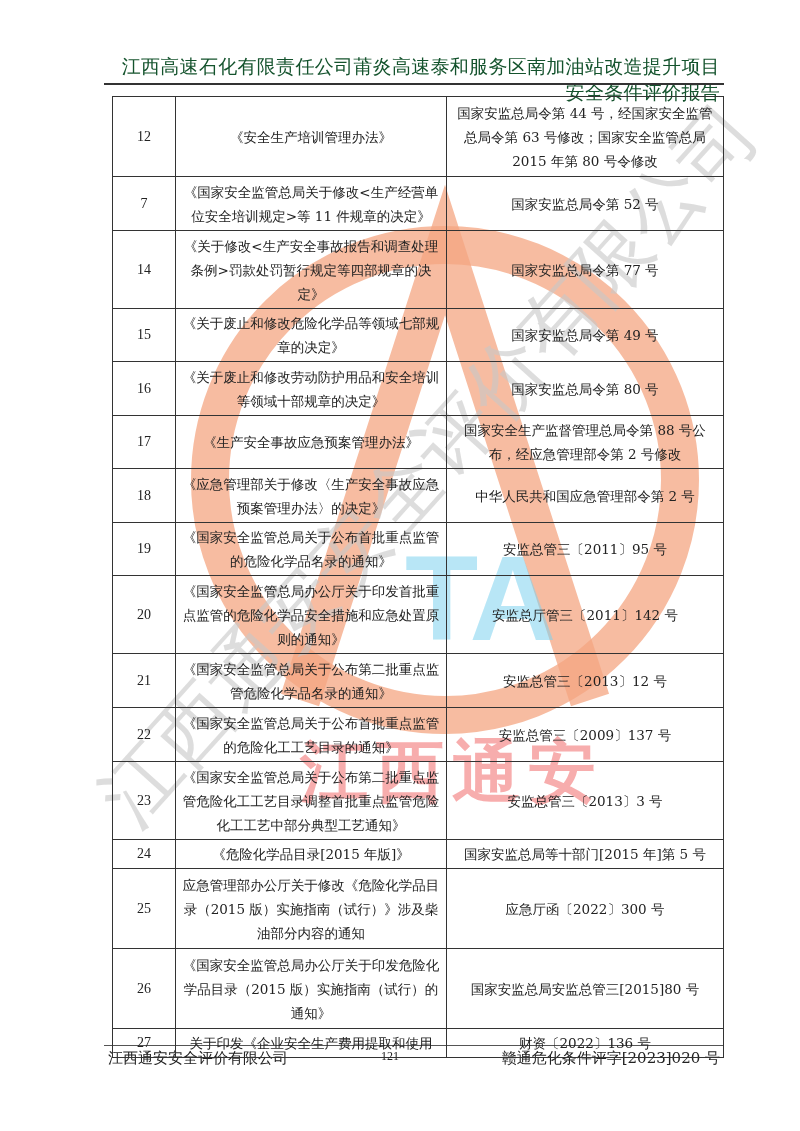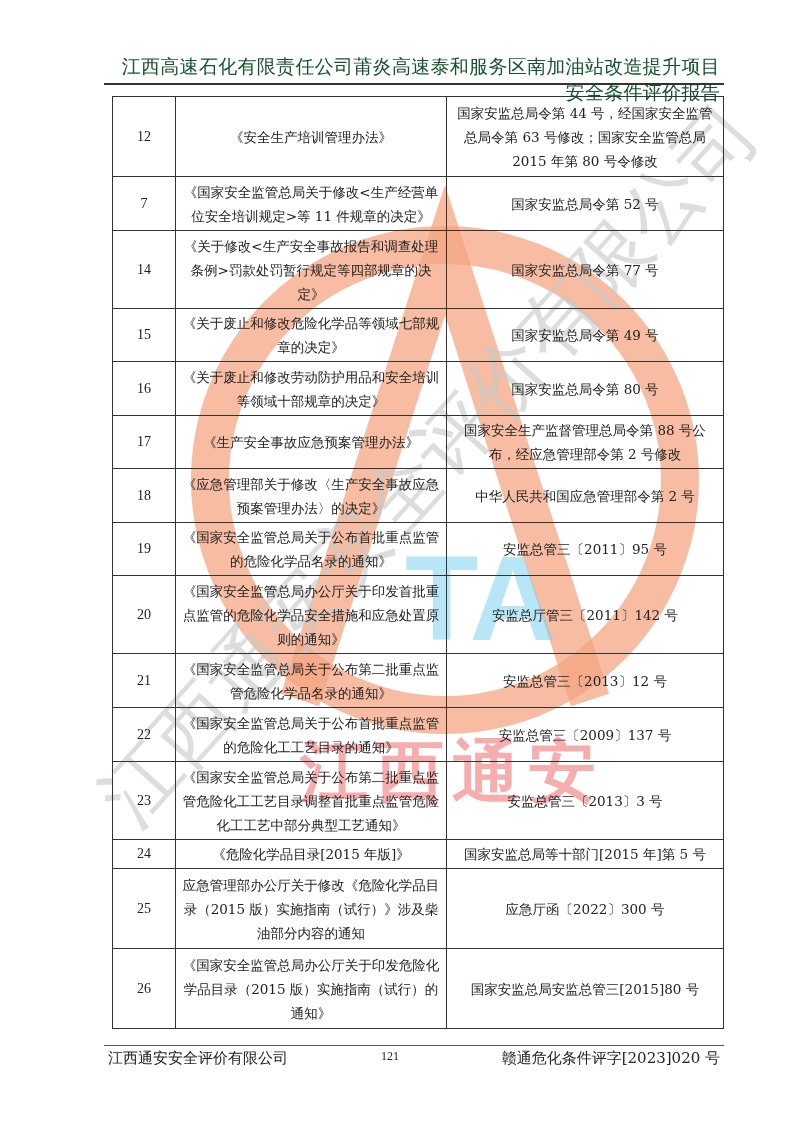--- a/index.html
+++ b/index.html
@@ -109,19 +109,24 @@
     <tr style="height:80px">
       <td class="c-no">25</td>
       <td class="c-name">应急管理部办公厅关于修改《危险化学品目录（2015 版）实施指南（试行）》涉及柴油部分内容的通知</td>
       <td class="c-ref">应急厅函〔2022〕300 号</td>
     </tr>
     <tr style="height:80px">
       <td class="c-no">26</td>
       <td class="c-name">《国家安全监管总局办公厅关于印发危险化学品目录（2015 版）实施指南（试行）的通知》</td>
       <td class="c-ref">国家安监总局安监总管三[2015]80 号</td>
     </tr>
+    <tr style="height:27px">
+      <td class="c-no">27</td>
+      <td class="c-name" style="white-space:nowrap;overflow:hidden;">关于印发《企业安全生产费用提取和使用</td>
+      <td class="c-ref">财资〔2022〕136 号</td>
+    </tr>
   </tbody>
 </table>
 
 <div class="footer-rule"></div>
 <div class="footer-left">江西通安安全评价有限公司</div>
 <div class="footer-page">121</div>
 <div class="footer-right">赣通危化条件评字[2023]020 号</div>
 
 </body></html>

